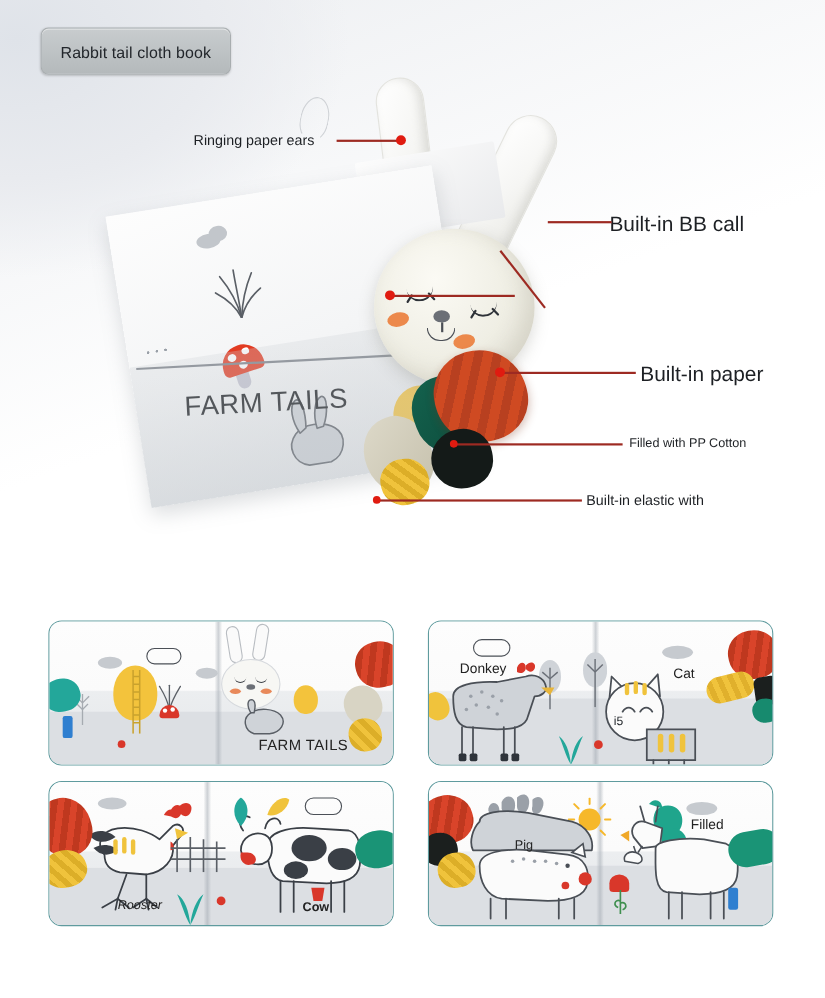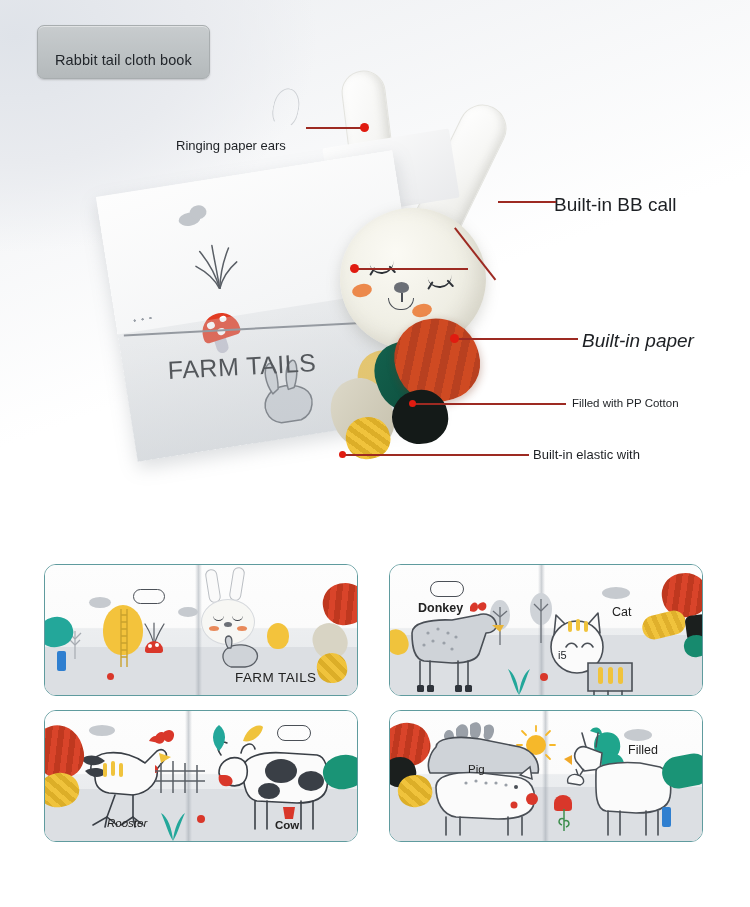--- a/index.html
+++ b/index.html
@@ -13,21 +13,21 @@
     position: relative;
     width: 750px; height: 907px;
     background:
       radial-gradient(ellipse 420px 300px at 2% 4%, #dfe3e9 0%, #e9ebef 42%, rgba(255,255,255,0) 72%),
       linear-gradient(160deg, #eceef1 0%, #ffffff 38%, #ffffff 100%);
   }
 
   
   .title-badge {
     position: absolute; left: 37px; top: 25px;
-    padding: 26px 17px 10px 17px;
+    padding: 15px 17px 10px 17px;
     background: linear-gradient(180deg, #c8ccce 0%, #bdc2c4 55%, #b4b9bb 100%);
     border: 1px solid #a8adaf;
     border-radius: 7px;
     box-shadow: 0 1px 2px rgba(0,0,0,.18), inset 0 1px 0 rgba(255,255,255,.45);
     color: #22262b;
     font-size: 14.5px;
     letter-spacing: .1px;
     white-space: nowrap;
   }
 
@@ -315,31 +315,31 @@
         <div class="mouth-curve" style="left:48px; top:90px;"></div>
       </div>
 
       <div class="tail tail-beige"></div>
       <div class="tail tail-green"></div>
       <div class="tail tail-orange"></div>
       <div class="tail tail-black"></div>
       <div class="tail tail-gold"></div>
     </div>
 
-    <div class="callout-label lbl-md" style="left:176px; top:79px;">Ringing paper ears</div>
+    <div class="callout-label lbl-md" style="left:176px; top:61px;">Ringing paper ears</div>
     <div class="c-line" style="left:306px; top:67px; width:58px;"></div>
     <div class="c-dot" style="left:360px; top:63px;"></div>
 
     <div class="callout-label lbl-lg" style="left:554px; top:135px;">Built-in BB call</div>
     <div class="c-line" style="left:498px; top:141px; width:58px;"></div>
     <div class="c-line" style="left:455px; top:167px; width:66px; transform:rotate(52deg); transform-origin:left center;"></div>
     <div class="c-line" style="left:356px; top:208px; width:112px;"></div>
     <div class="c-dot" style="left:350px; top:204px;"></div>
 
-    <div class="callout-label lbl-lg" style="left:582px; top:271px;font-style:italic;">Built-in paper</div>
+    <div class="callout-label lbl-lg" style="left:582px; top:271px;">Built-in paper</div>
     <div class="c-line" style="left:456px; top:278px; width:122px;"></div>
     <div class="c-dot" style="left:450px; top:274px;"></div>
 
     <div class="callout-label lbl-sm" style="left:572px; top:338px;">Filled with PP Cotton</div>
     <div class="c-line" style="left:414px; top:343px; width:152px;"></div>
     <div class="c-dot sm" style="left:409px; top:340px;"></div>
 
     <div class="callout-label lbl-md" style="left:533px; top:388px;">Built-in elastic with</div>
     <div class="c-line" style="left:344px; top:394px; width:185px;"></div>
     <div class="c-dot sm" style="left:339px; top:391px;"></div>
@@ -520,21 +520,21 @@
 
         <svg class="t-grass" style="left:112px; top:100px; background:none;" width="34" height="30" viewBox="0 0 34 30">
           <g fill="#23a79a">
               <path d="M17 30 C12 22 10 12 6 4 C12 8 16 18 17 30 Z"></path>
               <path d="M17 30 C18 18 22 8 28 4 C24 12 22 22 17 30 Z"></path>
               <path d="M17 30 V10"></path>
             </g>
         </svg>
         <div class="t-dot-red" style="left:150px; top:108px; width:8px; height:8px;"></div>
 
-        <div class="t-label big" style="left:28px; top:36px;font-weight:bold;">Donkey</div>
+        <div class="t-label big" style="left:28px; top:36px;">Donkey</div>
         <div class="t-label big" style="left:222px; top:40px;">Cat</div>
       </div>
     </div>
 
     <div class="thumb t3">
       <div class="t-inner">
         <div class="t-page-bg"></div>
         <div class="t-hill" style="height:52px;"></div>
         <div class="t-spine" style="left:140px;"></div>
 

